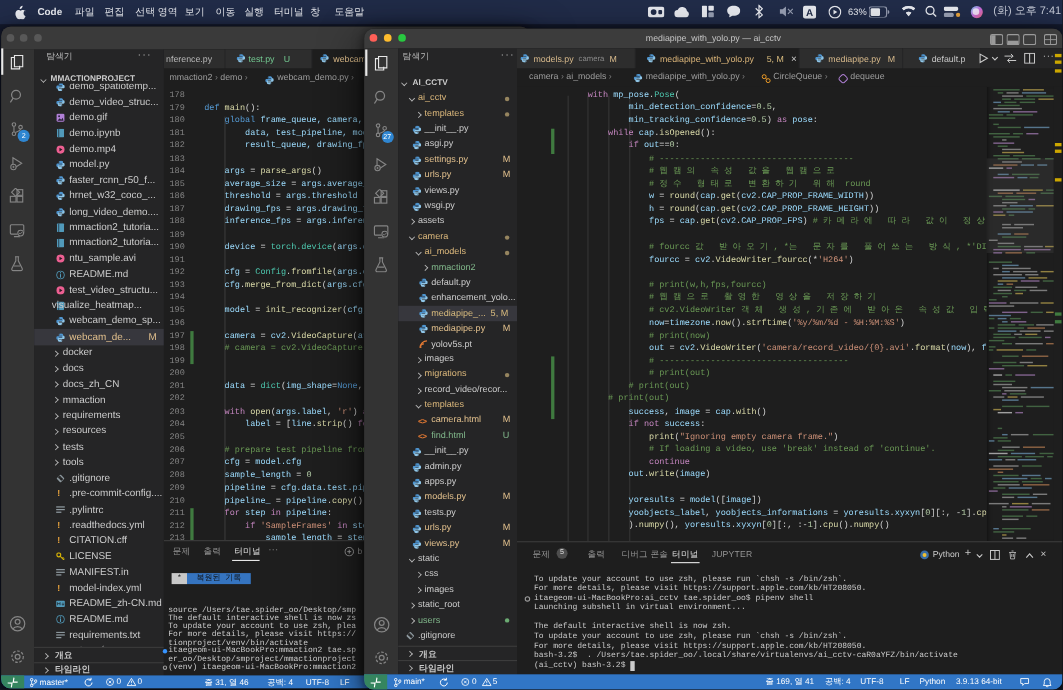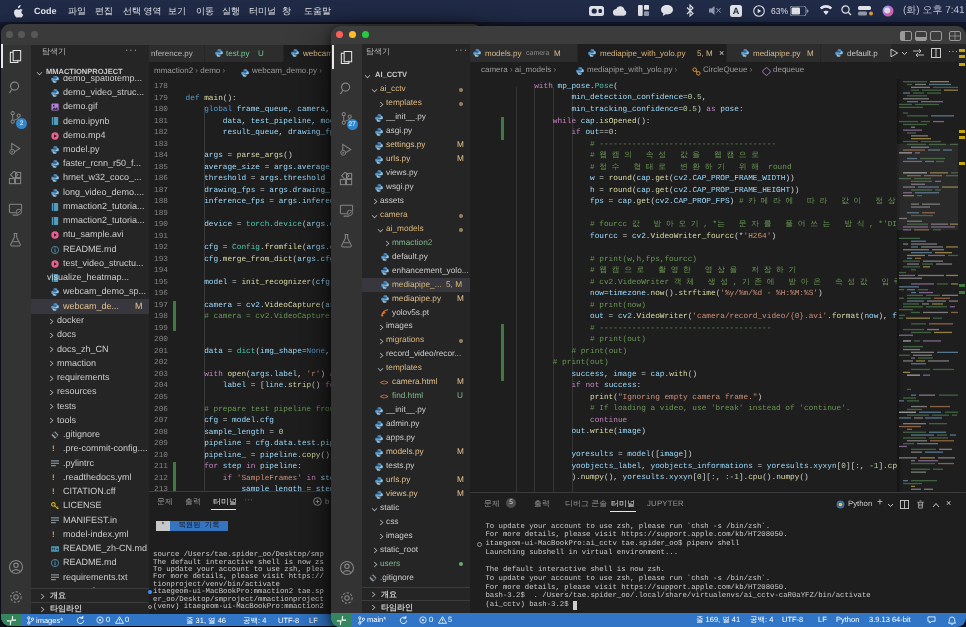--- a/index.html
+++ b/index.html
@@ -480,21 +480,21 @@
     <svg class="abs" style="left:6px;top:592.5px;transform:rotate(-40deg)" width="9" height="7" viewBox="0 0 12 9">
       <path d="M1 1l4 3.5L1 8M11 1 7 4.5 11 8" stroke="#fff" stroke-width="1.4" fill="none"></path>
     </svg>
     <div class="abs" style="left:0;top:590px;width:481px;height:12px;color:#fff;font-size:7.5px;line-height:12px">
       <svg class="abs" style="left:26px;top:1.5px" width="7" height="9" viewBox="0 0 8 10">
         <circle cx="2" cy="2" r="1.3" stroke="#fff" fill="none"></circle>
         <circle cx="2" cy="8" r="1.3" stroke="#fff" fill="none"></circle>
         <circle cx="6.3" cy="3.5" r="1.3" stroke="#fff" fill="none"></circle>
         <path d="M2 3.3v3.4M6.3 4.8c0 1.6-2.5 1.6-4.3 2.4" stroke="#fff" stroke-width=".8" fill="none"></path>
       </svg>
-      <div class="si" style="left:35px">images*</div>
+      <div class="si" style="left:35px">master*</div>
       <svg class="abs" style="left:75px;top:1.5px" width="9" height="9" viewBox="0 0 10 10">
         <path d="M8.5 5a3.5 3.5 0 1 1-1-2.5M7.5 0v2.5H5" stroke="#fff" stroke-width="1" fill="none"></path>
       </svg>
       <svg class="abs" style="left:95px;top:2px" width="8" height="8" viewBox="0 0 10 10">
         <circle cx="5" cy="5" r="4" stroke="#fff" stroke-width=".9" fill="none"></circle>
         <path d="M3.5 3.5 6.5 6.5M6.5 3.5 3.5 6.5" stroke="#fff" stroke-width=".9"></path>
       </svg>
       <div class="si" style="left:105px;top:0;line-height:inherit">0</div>
       <svg class="abs" style="left:114px;top:2px" width="9" height="8" viewBox="0 0 10 9">
         <path d="M5 .8 9.5 8.2H.5z" stroke="#fff" stroke-width=".9" fill="none"></path>
@@ -505,20 +505,21 @@
       <div class="si" style="left:242px">공백: 4</div>
       <div class="si" style="left:277px">UTF-8</div>
       <div class="si" style="left:308px">LF</div>
     </div>
   </div>
 <div class="win" style="left:331px;top:26px;width:635px;height:601px">
     <div class="tbar" style="height:18px;background:#3c3c3c"></div>
     <div class="lt" style="left:4.5px;top:5px;background:#ff5f57"></div>
     <div class="lt" style="left:17.5px;top:5px;background:#febc2e"></div>
     <div class="lt" style="left:30.5px;top:5px;background:#28c840"></div>
+    <div class="abs" style="left:0;top:0;width:635px;height:18px;text-align:center;font-size:8px;line-height:18px;color:#c6c6c6">mediapipe_with_yolo.py — ai_cctv</div>
     <svg class="abs" style="left:569px;top:4.5px" width="12" height="10" viewBox="0 0 12 10">
       <rect x=".5" y=".5" width="11" height="9" rx="1.5" stroke="#9a9a9a" fill="none"></rect>
       <rect x="1" y="1" width="4" height="8" fill="#9a9a9a"></rect>
     </svg>
     <svg class="abs" style="left:584px;top:4.5px" width="12" height="10" viewBox="0 0 12 10">
       <rect x=".5" y=".5" width="11" height="9" rx="1.5" stroke="#9a9a9a" fill="none"></rect>
       <rect x="1" y="6" width="10" height="3.5" fill="#9a9a9a"></rect>
     </svg>
     <svg class="abs" style="left:599px;top:4.5px" width="12" height="10" viewBox="0 0 12 10">
       <rect x=".5" y=".5" width="11" height="9" rx="1.5" stroke="#9a9a9a" fill="none"></rect>

